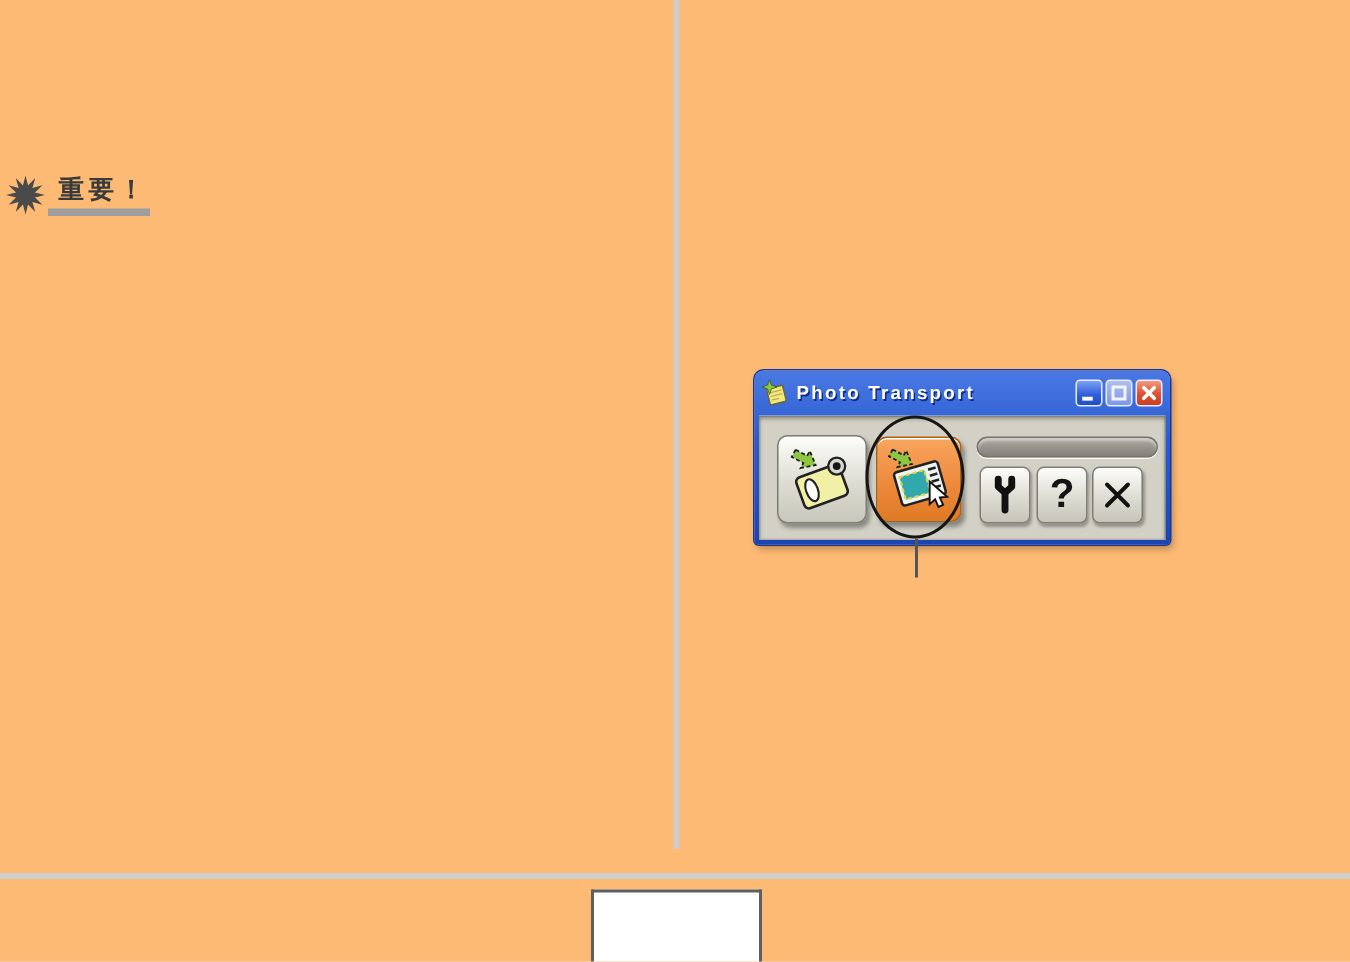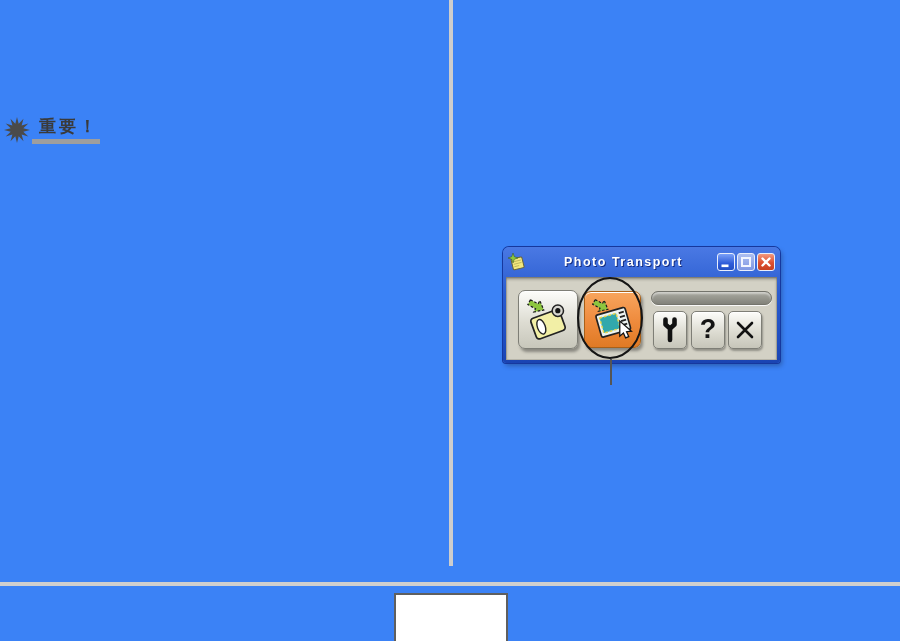--- a/index.html
+++ b/index.html
@@ -1,17 +1,17 @@
 <!DOCTYPE html>
 <html><head>
 <meta charset="utf-8">
 <style>
   html,body { margin:0; padding:0; }
   .page {
-    position:relative; width:900px; height:641px; background:#3b82f6;
+    position:relative; width:900px; height:641px; background:#fdba74;
     overflow:hidden; font-family:"Liberation Sans", sans-serif;
   }
 
   
   .vdivider { position:absolute; left:449px; top:0; width:4px; height:566px; background:#cdcdcd; }
   .footer-rule { position:absolute; left:0; top:582px; width:900px; height:4px; background:#cfcfcf; }
   .page-box { position:absolute; left:394px; top:593px; width:110px; height:48px;
     border:2px solid #5f5f5f; border-bottom:none; background:#fff; }
 
   
@@ -20,21 +20,21 @@
     color:#3a3a3a; letter-spacing:3px; font-family:"DejaVu Sans", sans-serif; white-space:nowrap; }
   .important-underline { position:absolute; left:32px; top:139px; width:68px; height:5px; background:#9e9e9e; }
 
   
   .xp-window { position:absolute; left:503px; top:247px; width:277px; height:116px; box-sizing:border-box;
     border-radius:6px 6px 3px 3px; padding:0 3px 3px 3px;
     background:linear-gradient(180deg,#4a79e4 0%,#2a5ccf 40%,#1f4dc0 80%,#1a44b2 100%);
     box-shadow:0 0 0 1px #16389e, 2px 3px 5px rgba(0,0,0,.28); }
   .titlebar { height:30px; display:flex; align-items:center; gap:5px; padding:0 2px; }
   .title-text { color:#fff; font-weight:bold; font-size:12.5px; letter-spacing:1.5px;
-    text-shadow:1px 1px 0 rgba(10,30,110,.85); flex:1; white-space:nowrap;margin-left:33px; }
+    text-shadow:1px 1px 0 rgba(10,30,110,.85); flex:1; white-space:nowrap; }
   .controls { display:flex; gap:2px; }
   .ctrl { width:18px; height:18px; border-radius:3px; border:1px solid #e9eefc; box-sizing:border-box;
     display:flex; align-items:center; justify-content:center; padding:0; cursor:default; }
   .ctrl.min   { background:linear-gradient(#7aa0f8,#2e5bd8 60%,#234fc4); }
   .ctrl.max   { background:linear-gradient(#aebff0,#7e97e4); }
   .ctrl.close { background:linear-gradient(#f39a7e,#dd4f30 55%,#c84020); }
 
   .window-body { position:relative; height:83px; background:#d3d1c5;
     box-shadow:inset 0 2px 3px rgba(40,40,30,.45), inset 0 0 0 1px #bab8ac; }
 

